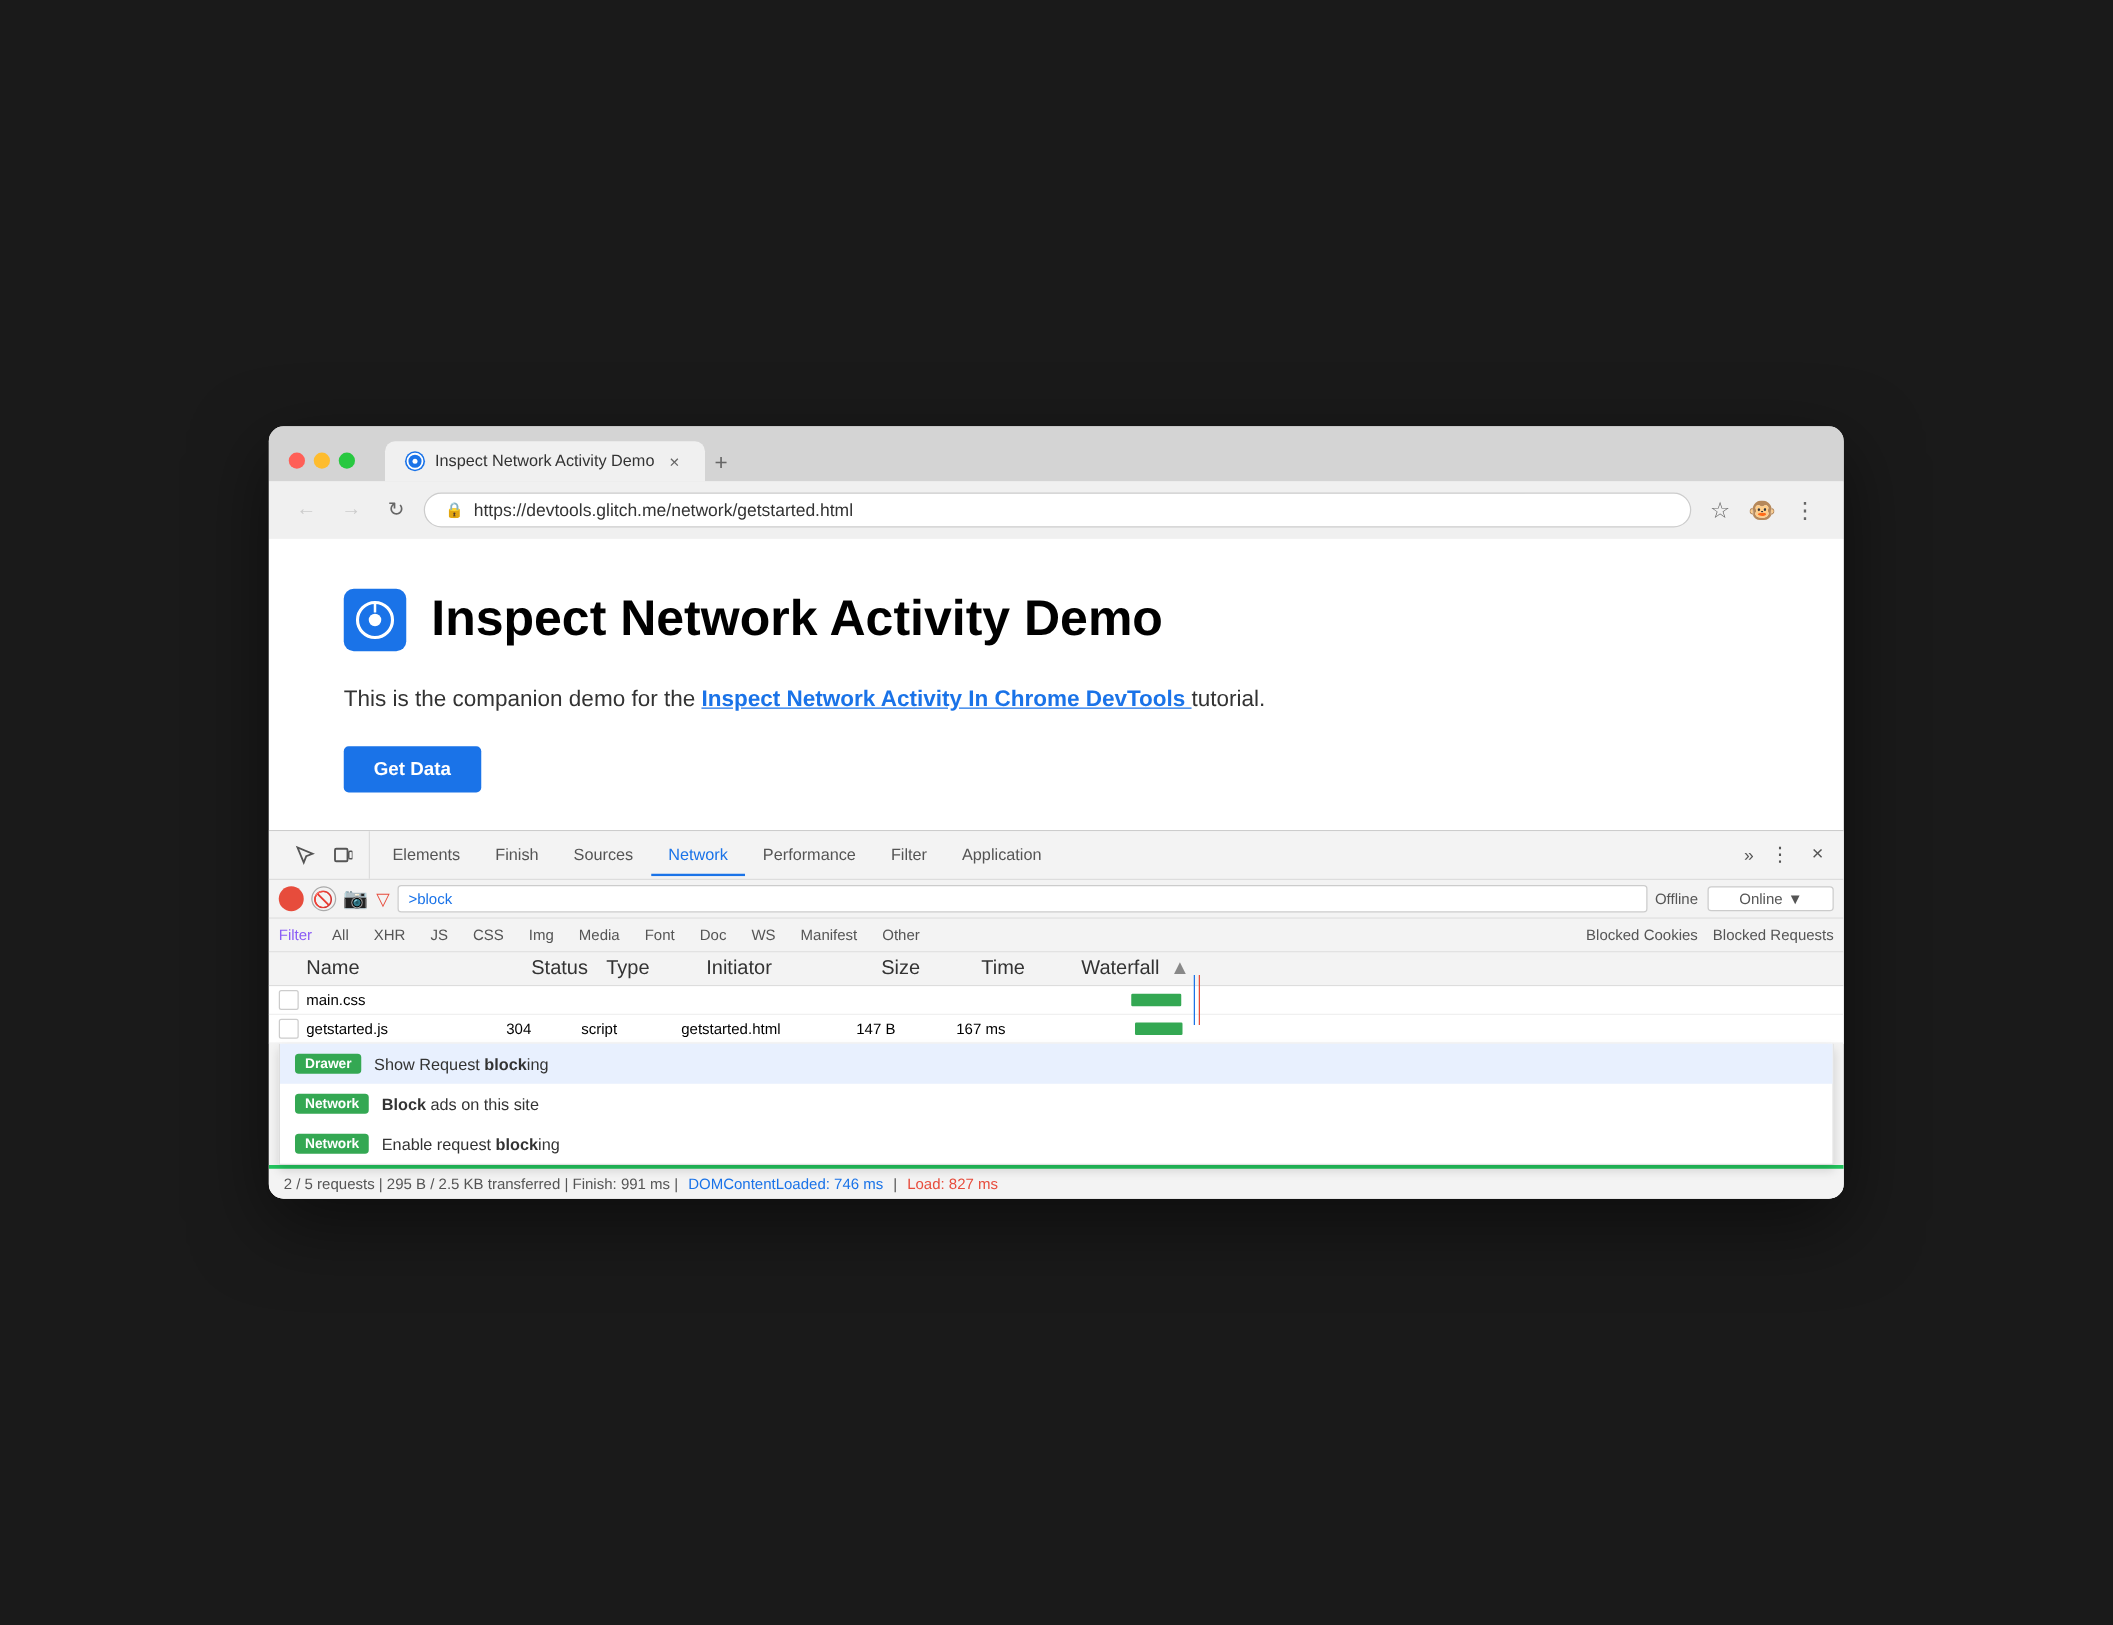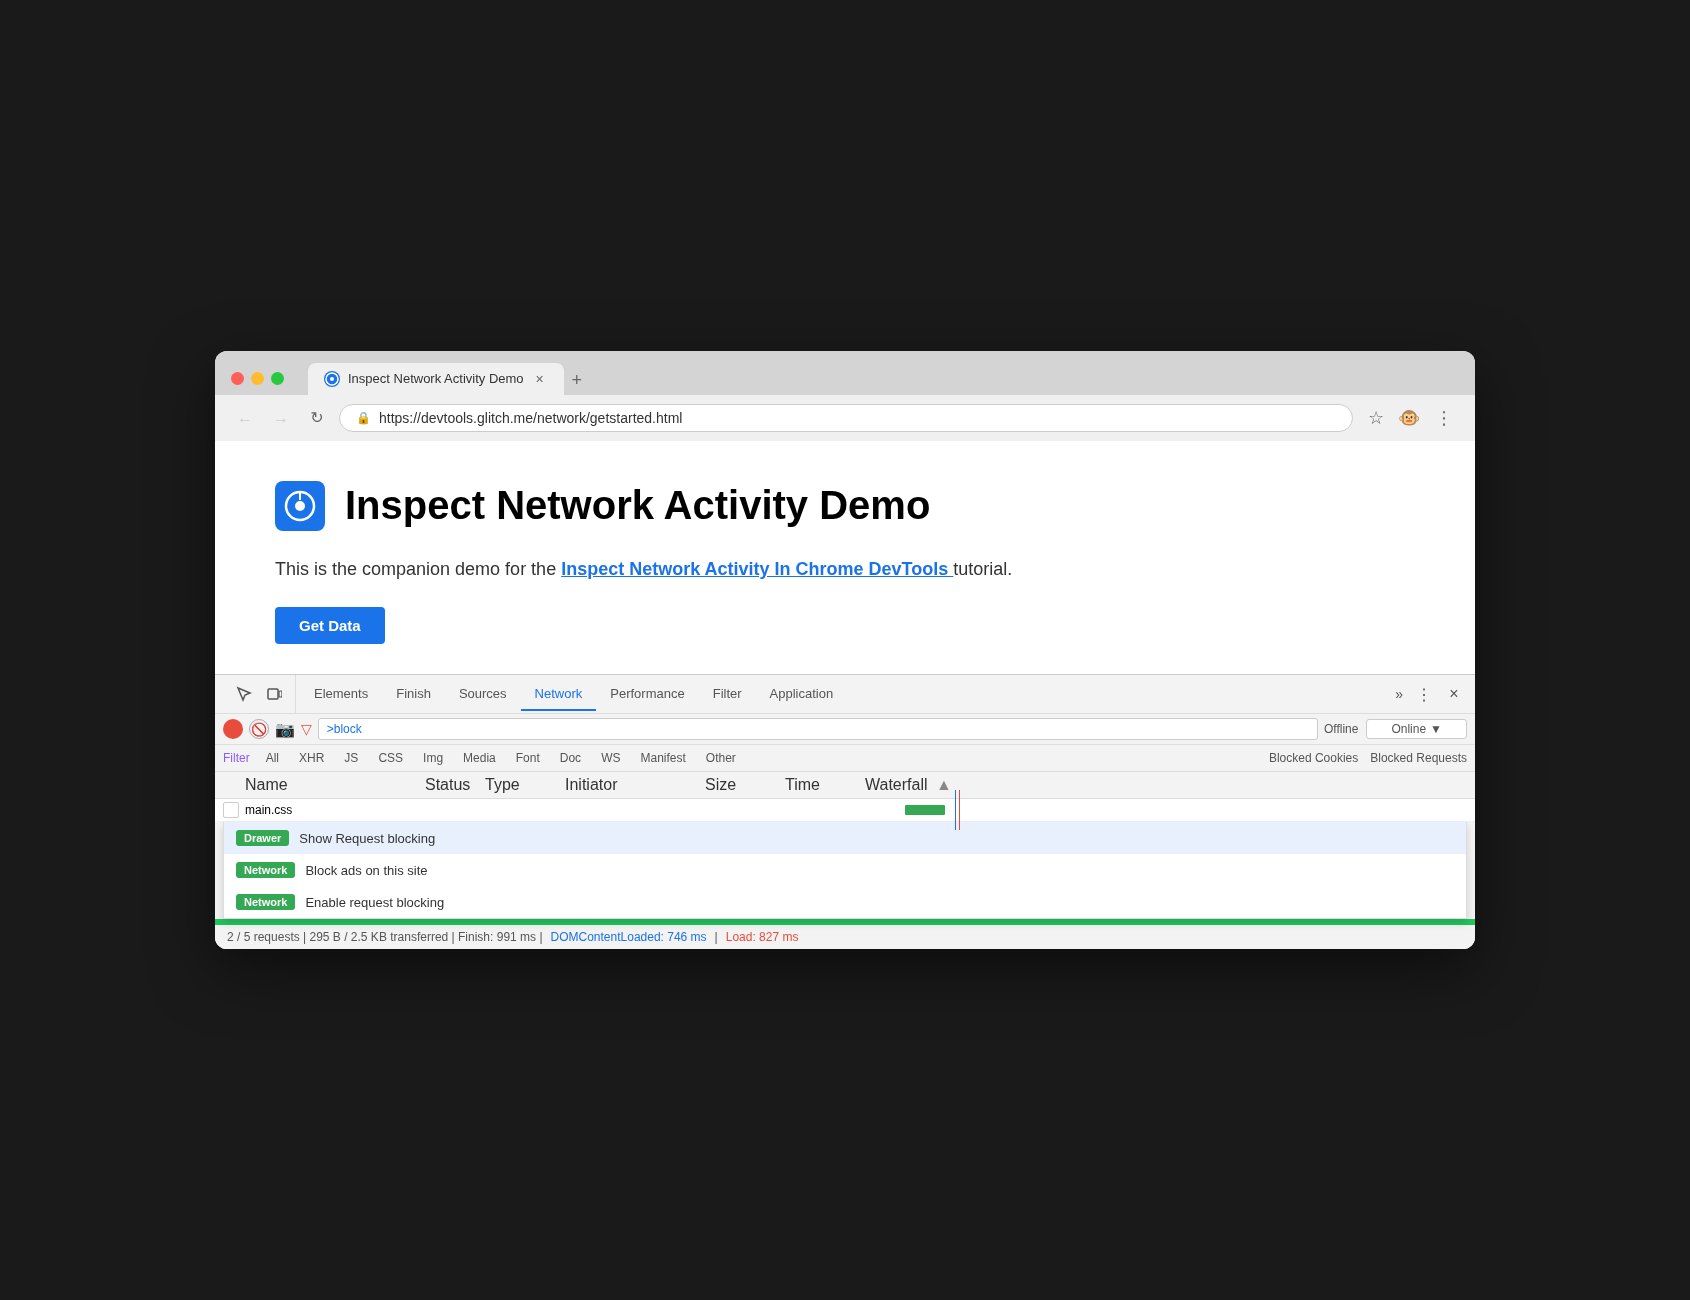--- a/index.html
+++ b/index.html
@@ -445,26 +445,26 @@
       padding: 2px 8px;
       border-radius: 3px;
       font-size: 11px;
       font-weight: 600;
       color: white;
       flex-shrink: 0;
     }
     .badge-drawer { background: #34a853; }
     .badge-network { background: #34a853; }
     .autocomplete-text { color: #333; }
-    .autocomplete-bold { font-weight: 400; text-align: center; }
+    .autocomplete-bold { font-weight: 700; text-align: center; }
 
     
     .status-bar {
       background: #f3f3f3;
-      border-top: 6px solid #22c55e;
+      border-top: 3px solid #22c55e;
       padding: 5px 12px;
       font-size: 12px;
       color: #555;
       display: flex;
       gap: 8px;
     }
     .status-link-blue { color: #1a73e8; }
     .status-link-red { color: #e74c3c; }
 
     .col-sort-arrow {
@@ -627,20 +627,34 @@
           <div class="col-type"></div>
           <div class="col-initiator"></div>
           <div class="col-size"></div>
           <div class="col-time"></div>
           <div class="col-waterfall" style="position:relative; display:flex; align-items:center;">
             <div style="margin-left:60px; width:40px; height:10px; background:#34a853; border-radius:1px;"></div>
             <div style="position:absolute; left:110px; width:1px; height:40px; background:#1a73e8; top:-15px;"></div>
             <div style="position:absolute; left:114px; width:1px; height:40px; background:#e74c3c; top:-15px;"></div>
           </div>
         </div>
+        <div class="table-row">
+          <div class="row-checkbox"></div>
+          <div class="col-name-cell">
+            <span>getstarted.js</span>
+          </div>
+          <div class="col-status">304</div>
+          <div class="col-type">script</div>
+          <div class="col-initiator">getstarted.html</div>
+          <div class="col-size">147 B</div>
+          <div class="col-time">167 ms</div>
+          <div class="col-waterfall" style="position:relative; display:flex; align-items:center;">
+            <div style="margin-left:63px; width:38px; height:10px; background:#34a853; border-radius:1px;"></div>
+          </div>
+        </div>
       </div>
 
       <div class="autocomplete-dropdown">
         <div class="autocomplete-item selected">
           <span class="badge badge-drawer">Drawer</span>
           <span class="autocomplete-text">
             Show Request <span class="autocomplete-bold">block</span>ing
           </span>
         </div>
         <div class="autocomplete-item">

